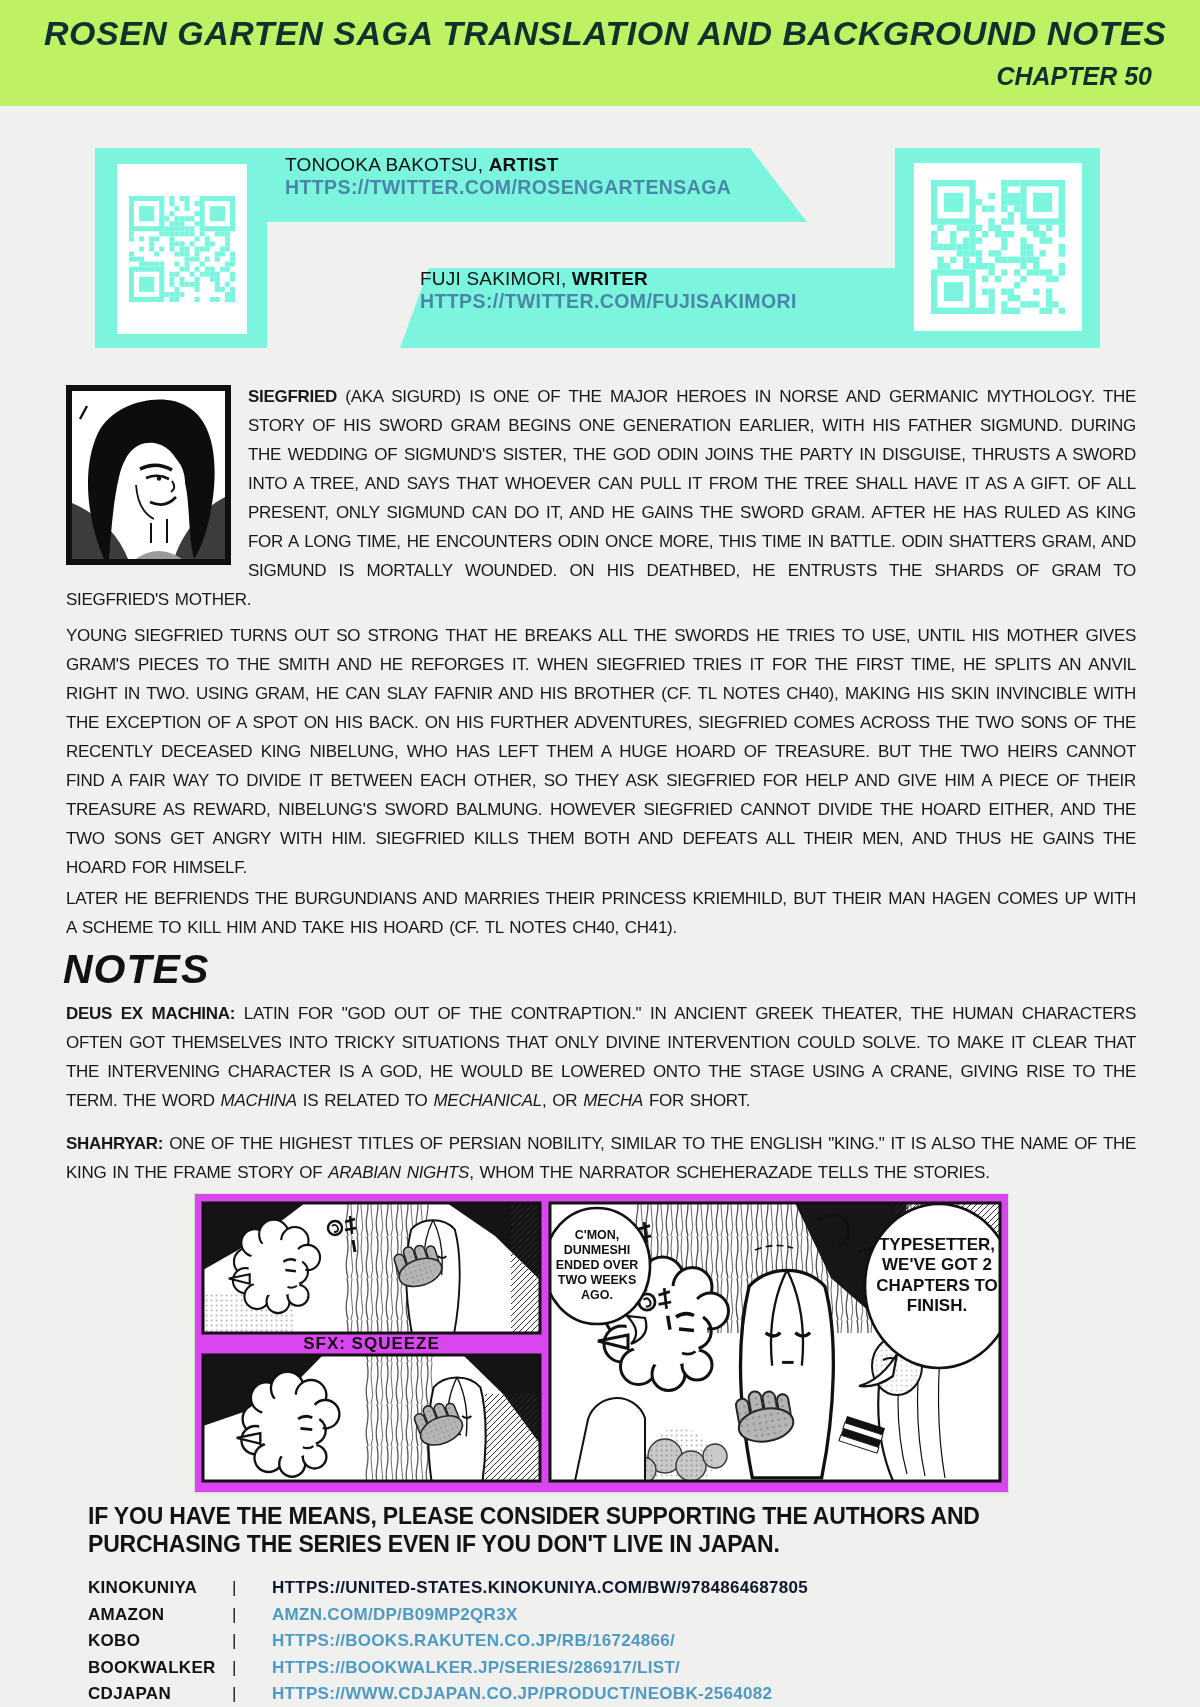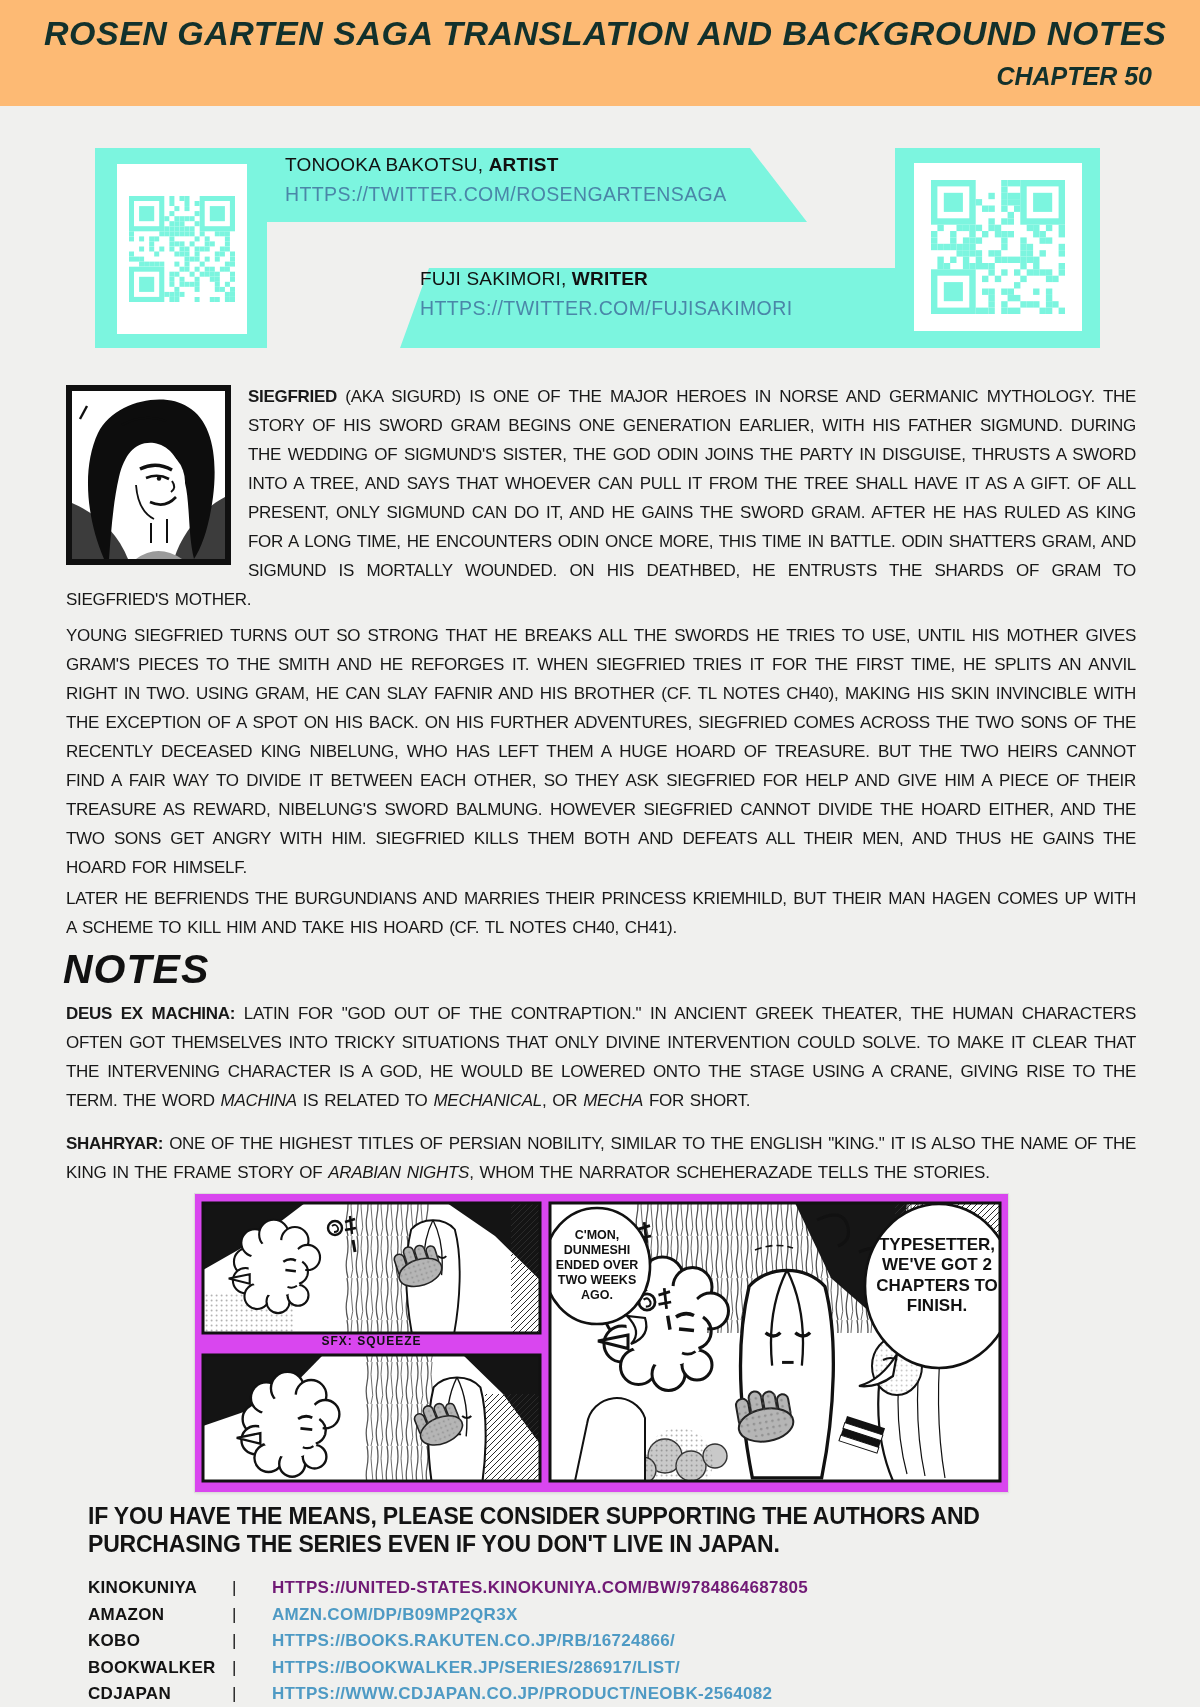--- a/index.html
+++ b/index.html
@@ -16,58 +16,58 @@
            clip-path:polygon(0 0,655px 0,712px 74px,172px 74px,172px 200px,0 200px);}
   .banner2{left:393px;top:148px;width:707px;height:200px;
            clip-path:polygon(502px 0,707px 0,707px 200px,7px 200px,36px 120px,502px 120px);}
   .qr-card{position:absolute;background:#fff;display:flex;align-items:center;justify-content:center;}
   .qr1{left:117px;top:164px;width:130px;height:170px;}
   .qr2{left:914px;top:163px;width:168px;height:168px;}
   .credit1{position:absolute;left:285px;top:154px;}
   .credit2{position:absolute;left:420px;top:268px;width:460px;}
   .credit-name{font-size:19px;letter-spacing:.2px;color:#111;}
   .credit-name b{font-weight:700;}
-  .credit-url{display:block;margin-top:7px;font-size:19.5px;font-weight:400;letter-spacing:.4px;
+  .credit-url{display:block;font-size:19.5px;font-weight:700;letter-spacing:.4px;
               text-decoration:none;cursor:pointer;}
   
   .para{position:absolute;left:66px;width:1070px;text-align:justify;font-size:17px;line-height:29px;
         letter-spacing:-.3px;word-spacing:1.5px;color:#181818;}
   .para b{font-weight:700;}
   .p1{top:382px;}
   .portrait{float:left;width:165px;height:180px;margin:3px 17px 4px 0;}
   .p2{top:621px;}
   .p3{top:884px;}
   .notes-heading{position:absolute;left:63px;top:946px;font-size:41px;font-weight:700;font-style:italic;
                  letter-spacing:1px;color:#111;}
   .deus{top:999px;}
   .shah{top:1129px;}
   
   .comic{position:absolute;left:195px;top:1194px;width:813px;height:298px;background:#d946ef;
          box-shadow:0 0 0 1px #dcdcda,0 1px 3px rgba(0,0,0,.12);}
   .comic svg{position:absolute;left:0;top:0;}
   .bubble-text{position:absolute;text-align:center;font-weight:700;color:#111;line-height:1.2;}
   .b1{left:352px;top:34px;width:100px;font-size:12.5px;}
   .b2{left:674px;top:41px;width:136px;font-size:17px;}
-  .sfx-caption{position:absolute;left:8px;top:140px;width:337px;text-align:center;font-size:12px;
+  .sfx-caption{position:absolute;left:8px;top:140px;width:337px;text-align:center;font-size:17px;
                font-weight:700;letter-spacing:1px;color:#111;}
   
   .support-msg{position:absolute;left:88px;top:1502px;width:1040px;font-size:23px;font-weight:700;
                line-height:28px;letter-spacing:-.2px;color:#131313;}
   .links{position:absolute;left:88px;top:1575px;width:1070px;}
   .link-row{display:flex;align-items:center;height:26.5px;font-size:17px;font-weight:700;}
   .link-label{width:144px;letter-spacing:.3px;color:#131313;}
   .link-sep{width:26px;color:#131313;font-weight:400;}
   .link-url{margin-left:14px;letter-spacing:.3px;text-decoration:none;cursor:pointer;white-space:nowrap;}
 </style>
 </head>
 <body>
 
 <div class="page">
 
-  <div class="header teal-bg" style="background: #fdba74;">
+  <div class="header teal-bg" style="background: #bef264;">
     <div class="hdr-title">ROSEN GARTEN SAGA TRANSLATION AND BACKGROUND NOTES</div>
     <div class="hdr-chapter">CHAPTER 50</div>
   </div>
 
   <div class="banner banner1 teal-bg" style="background: rgb(124, 245, 223);"></div>
   <div class="qr-card qr1">
     <svg width="106" height="106">
         <rect x="0.0" y="0.0" width="35.3" height="35.3" fill="#7CF5DF"></rect>
         <rect x="5.0" y="5.0" width="25.2" height="25.2" fill="#fff"></rect>
         <rect x="10.1" y="10.1" width="15.1" height="15.1" fill="#7CF5DF"></rect>
@@ -555,21 +555,21 @@
     <div class="bubble-text b2">TYPESETTER, WE'VE GOT 2 CHAPTERS TO FINISH.</div>
     <div class="sfx-caption">SFX: SQUEEZE</div>
   </div>
 
   <div class="support-msg">IF YOU HAVE THE MEANS, PLEASE CONSIDER SUPPORTING THE AUTHORS AND PURCHASING THE SERIES EVEN IF YOU DON'T LIVE IN JAPAN.</div>
 
   <div class="links">
     <div class="link-row">
       <span class="link-label">KINOKUNIYA</span>
       <span class="link-sep">|</span>
-      <a class="link-url blue2" style="color: #701a75;">HTTPS://UNITED-STATES.KINOKUNIYA.COM/BW/9784864687805</a>
+      <a class="link-url blue2" style="color: #0f172a;">HTTPS://UNITED-STATES.KINOKUNIYA.COM/BW/9784864687805</a>
     </div>
     <div class="link-row">
       <span class="link-label">AMAZON</span>
       <span class="link-sep">|</span>
       <a class="link-url blue2" style="color: rgb(78, 154, 196);">AMZN.COM/DP/B09MP2QR3X</a>
     </div>
     <div class="link-row">
       <span class="link-label">KOBO</span>
       <span class="link-sep">|</span>
       <a class="link-url blue2" style="color: rgb(78, 154, 196);">HTTPS://BOOKS.RAKUTEN.CO.JP/RB/16724866/</a>

